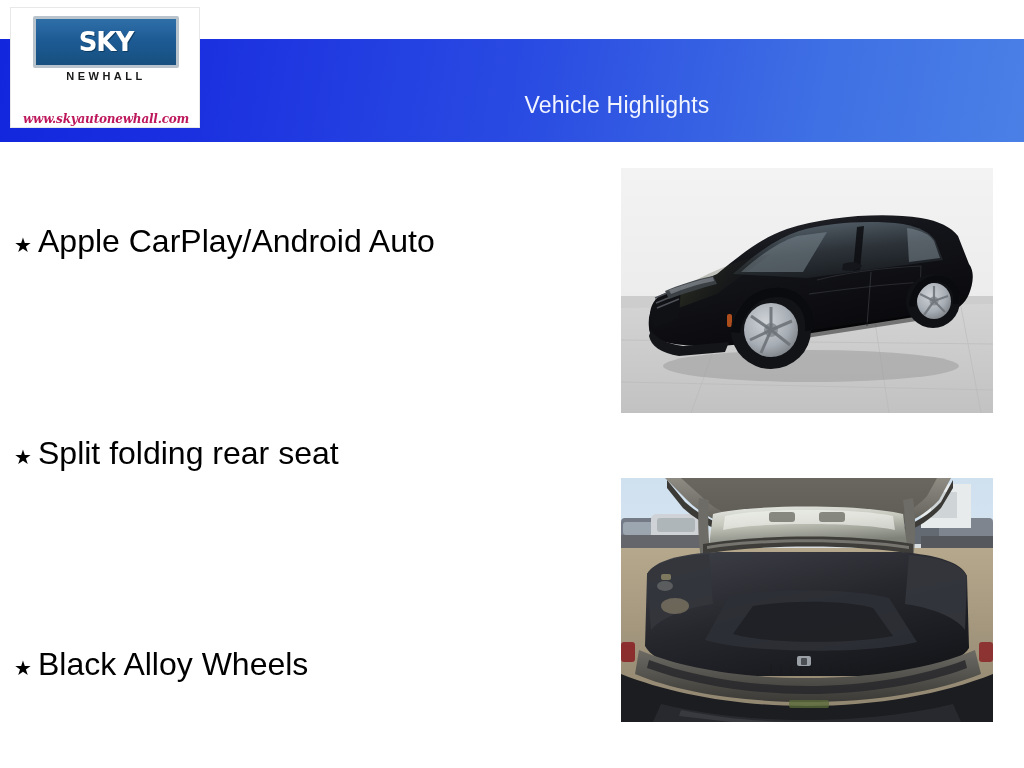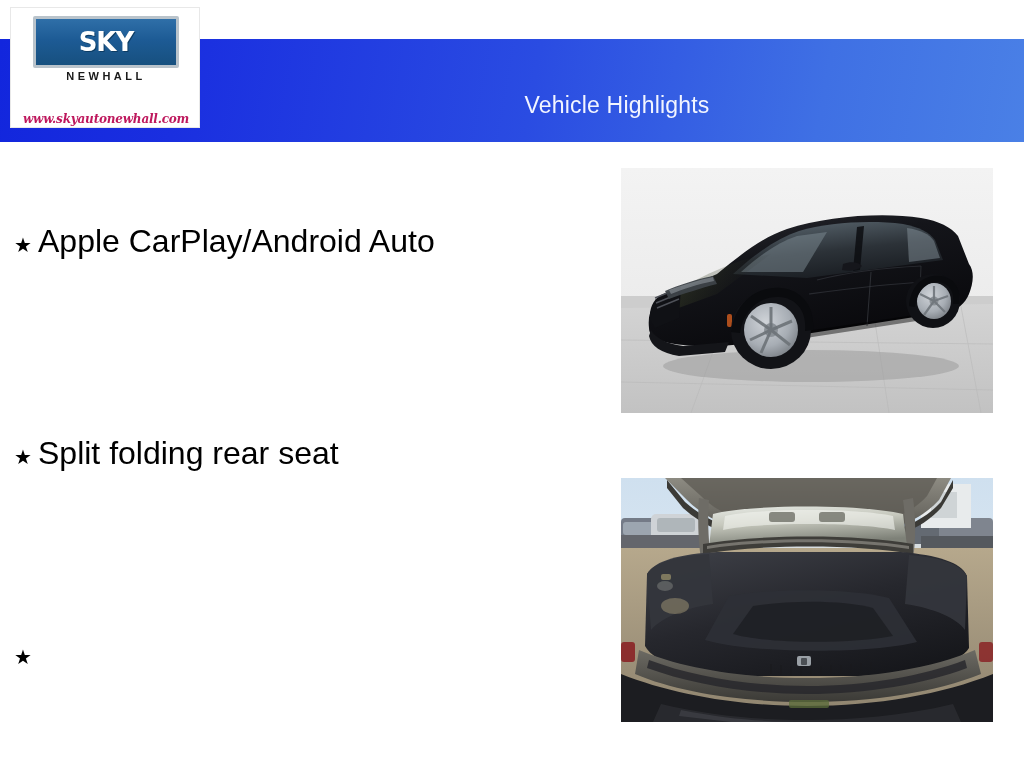--- a/index.html
+++ b/index.html
@@ -253,20 +253,21 @@
       <span class="bullet-label">Apple CarPlay/Android Auto</span>
     </div>
 
     <div class="bullet-row r1">
       <span class="bullet-star">★</span>
       <span class="bullet-label">Split folding rear seat</span>
     </div>
 
     <div class="bullet-row r2">
       <span class="bullet-star">★</span>
+      <span class="bullet-label">Black Alloy Wheels</span>
     </div>
   </div>
 
   <div class="photo" id="photo-exterior">
     <svg viewBox="0 0 372 245" preserveAspectRatio="none">
       <defs>
         <linearGradient id="studioBg" x1="0" y1="0" x2="0" y2="1">
           <stop offset="0%" stop-color="#f3f3f3"></stop>
           <stop offset="70%" stop-color="#eaeaea"></stop>
           <stop offset="100%" stop-color="#e2e2e2"></stop>

